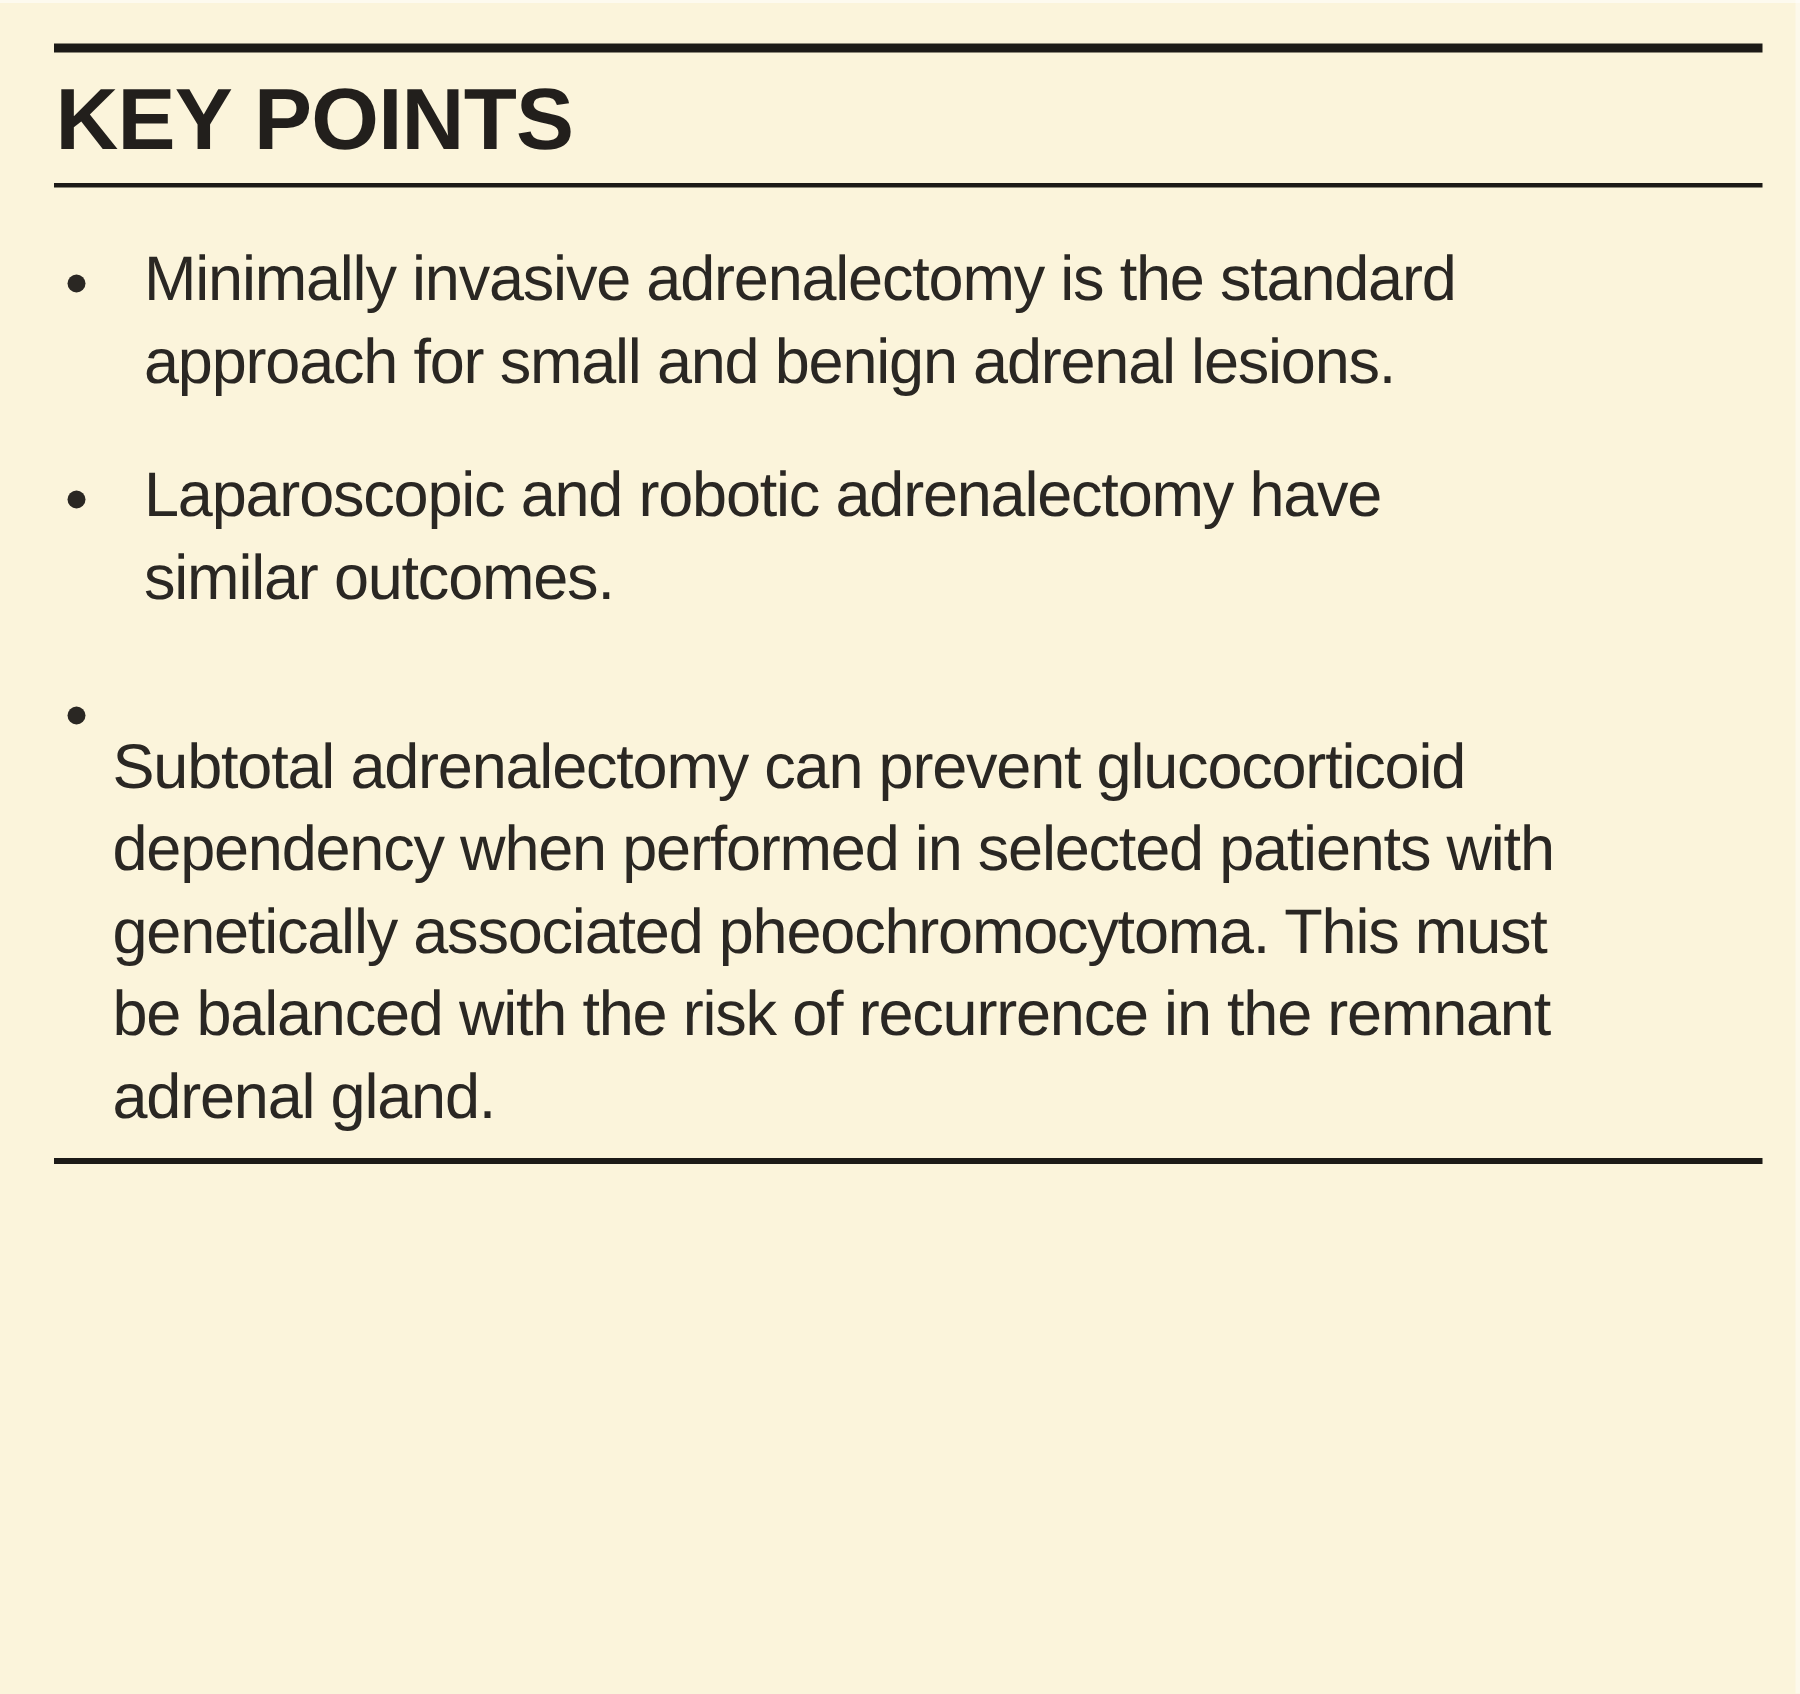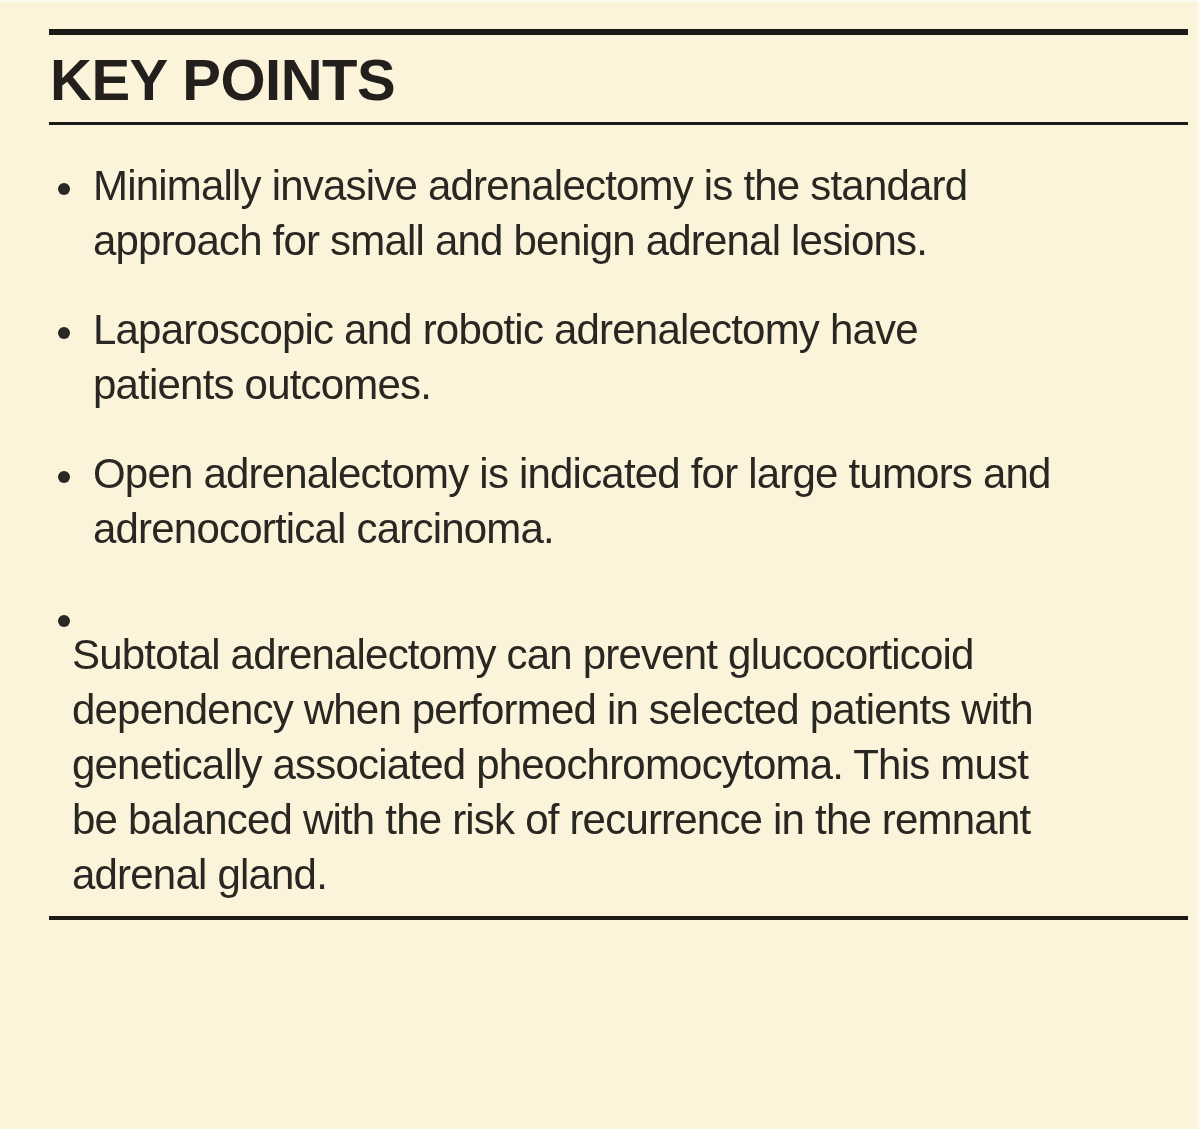--- a/index.html
+++ b/index.html
@@ -9,21 +9,21 @@
   body {
     width: 1200px;
     height: 1129px;
     background: #fbf4db;
     overflow: hidden;
     font-family: "Liberation Sans", sans-serif;
     box-shadow: inset 0 2px 0 rgba(255,255,255,0.55), inset -3px 0 0 rgba(255,255,255,0.45);
   }
   .panel {
     position: relative;
-    padding: 29px 30px 0 49px;
+    padding: 29px 30px 0 36px;
     box-sizing: border-box;
     width: 1200px;
     height: 1129px;
   }
   .rule {
     background: #1c1a17;
     width: 1139px;
   }
   .rule-thick {
     height: 6px;
@@ -63,21 +63,21 @@
   }
   .dot {
     flex: 0 0 auto;
     width: 12px;
     height: 12px;
     border-radius: 50%;
     background: #2a2723;
     margin: 25px 0 0 9px;
   }
   .txt {
-    margin-left: 23px;
+    margin-left: 39px;
     white-space: pre-line;
     max-width: 1100px;
   }
 </style>
 </head>
 <body>
 
 <div class="panel">
   <div class="rule rule-thick"></div>
 
@@ -87,26 +87,21 @@
 
   <ul class="bullets">
     <li>
       <span class="dot"></span>
       <span class="txt">Minimally invasive adrenalectomy is the standard
 approach for small and benign adrenal lesions.</span>
     </li>
     <li>
       <span class="dot"></span>
       <span class="txt">Laparoscopic and robotic adrenalectomy have
-patients outcomes.</span>
-    </li>
-    <li>
-      <span class="dot"></span>
-      <span class="txt">Open adrenalectomy is indicated for large tumors and
-adrenocortical carcinoma.</span>
+similar outcomes.</span>
     </li>
     <li>
       <span class="dot"></span>
       <span class="txt">Subtotal adrenalectomy can prevent glucocorticoid
 dependency when performed in selected patients with
 genetically associated pheochromocytoma. This must
 be balanced with the risk of recurrence in the remnant
 adrenal gland.</span>
     </li>
   </ul>

